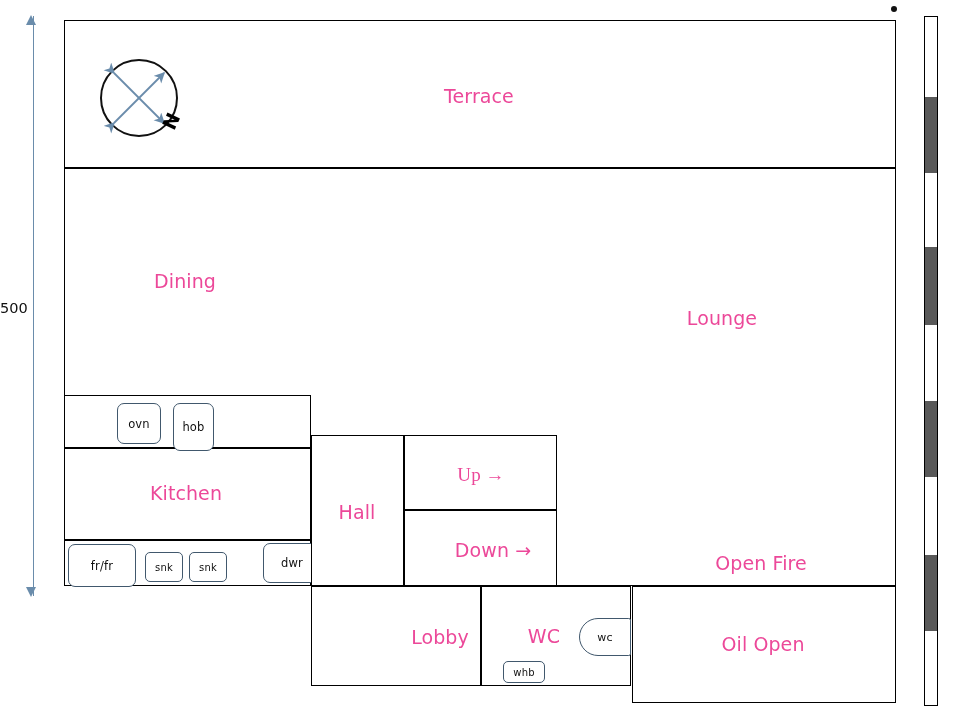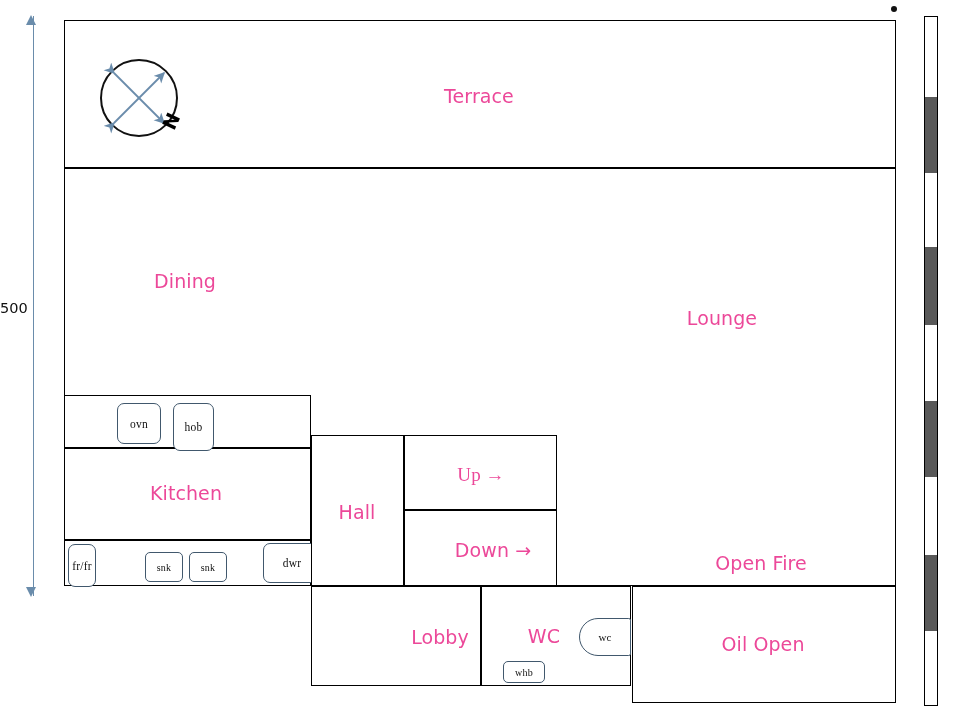--- a/index.html
+++ b/index.html
@@ -31,21 +31,20 @@
   .fixture{
     position:absolute;
     box-sizing:border-box;
     border:1.1px solid #41586d;
     border-radius:7px;
     background:#ffffff;
     display:flex;align-items:center;justify-content:center;
     font-size:11.5px;
     color:#101010;
     letter-spacing:.2px;
-    font-family:Liberation Serif, serif;
   }
   .fixture.small{font-size:10px;border-radius:5px;}
   
   .fixture.pan{
     border-radius:34px 4px 4px 34px;
     font-size:11px;
   }
 
   
   #dim{position:absolute;left:30px;top:16px;width:8px;height:580px;}
@@ -112,21 +111,21 @@
 
   <div class="room" style="left:64px;top:395px;width:247px;height:53px;"></div>
 
   <div class="room" style="left:64px;top:448px;width:247px;height:92px;"></div>
   <div class="room-label" style="left:186px;top:493px;">Kitchen</div>
 
   <div class="room" style="left:64px;top:540px;width:247px;height:46px;"></div>
 
   <div class="fixture" style="left:117px;top:403px;width:44px;height:41px;">ovn</div>
   <div class="fixture" style="left:173px;top:403px;width:41px;height:48px;">hob</div>
-  <div class="fixture" style="left:68px;top:544px;width:28px;height:43px;">fr/fr</div>
+  <div class="fixture" style="left:68px;top:544px;width:68px;height:43px;">fr/fr</div>
   <div class="fixture small" style="left:145px;top:552px;width:38px;height:30px;">snk</div>
   <div class="fixture small" style="left:189px;top:552px;width:38px;height:30px;">snk</div>
   <div class="fixture" style="left:263px;top:543px;width:58px;height:40px;">dwr</div>
 
   <div class="room" style="left:311px;top:435px;width:93px;height:151px;"></div>
   <div class="room-label" style="left:357px;top:512px;">Hall</div>
 
   <div class="room" style="left:404px;top:435px;width:153px;height:75px;"></div>
   <div class="room-label" style="left:481px;top:474px;font-family:Liberation Serif, serif;">Up →</div>
 

